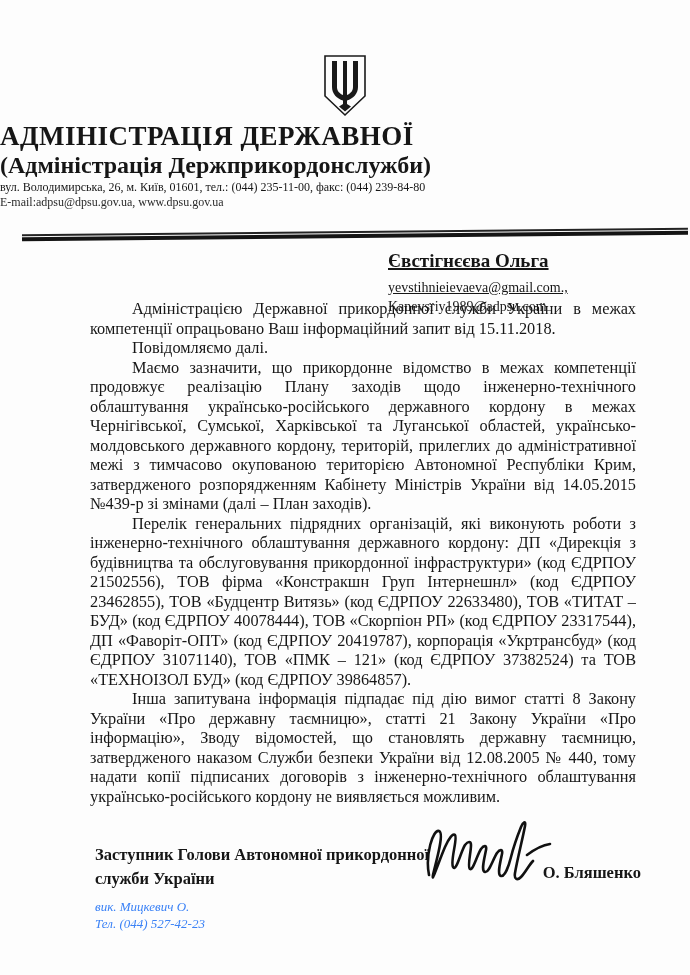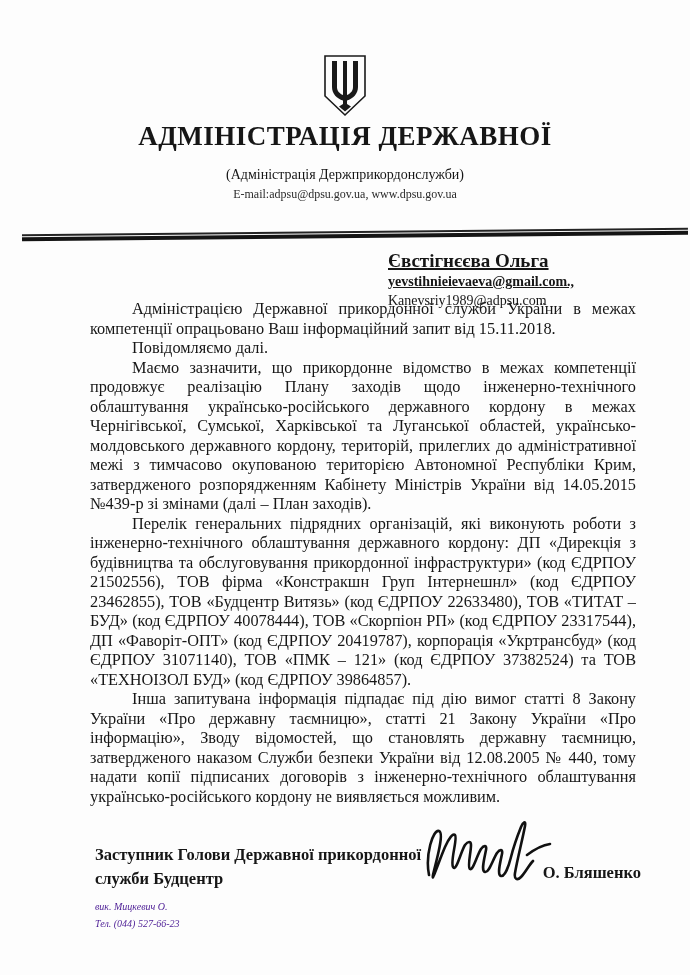--- a/index.html
+++ b/index.html
@@ -7,50 +7,49 @@
     position:relative;
     width:690px;height:975px;
     background:#fdfdfd;
     color:#161616;
     font-family:"Liberation Serif", serif;
     overflow:hidden;
   }
   
   .letterhead{
     position:absolute;top:54px;left:0;right:0;
-    text-align:center;
+    text-align:left;
   }
   .emblem{display:block;margin:0 auto 2px auto;}
   .org-line{
     font-weight:bold;font-size:27px;line-height:33px;
     letter-spacing:.5px;white-space:nowrap;
   }
   .org-short{
-    font-weight:normal;font-size:14px;line-height:25px;margin-top:9px;
+    font-weight:bold;font-size:24px;line-height:25px;margin-top:0;
     white-space:nowrap;
   }
   .hq-address{font-size:12px;line-height:15px;margin-top:2px;white-space:nowrap;}
   .hq-email{font-size:12px;line-height:14px;white-space:nowrap;color:#2a2a2a;}
   
   .rule{
     position:absolute;top:231px;left:22px;width:666px;
     transform:rotate(-0.55deg);
   }
   .rule-thin{height:2px;background:#232323;}
   .rule-thick{height:4px;background:#141414;margin-top:1px;}
   
   .recipient{position:absolute;top:250px;left:388px;}
   .recipient-name{
     font-weight:bold;font-size:19px;line-height:21px;
     text-decoration:underline;text-decoration-thickness:2px;
   }
   .recipient-email-1{
-    font-size:14px;line-height:19px;margin-top:1px;
+    font-size:14px;line-height:19px;margin-top:7px;
     text-decoration:underline;
-    font-weight:bold;
   }
   .recipient-email-2{font-size:14px;line-height:19px;}
   
   .letter-body{
     position:absolute;top:299px;left:90px;width:546px;
     font-size:16.3px;line-height:19.5px;
     text-align:justify;
   }
   .letter-body p{margin:0;text-indent:42px;}
   
@@ -59,35 +58,36 @@
     width:362px;font-weight:bold;font-size:16.5px;line-height:23.5px;
   }
   .sig-scribble{position:absolute;left:328px;top:-26px;}
   .sig-name{
     position:absolute;right:0;top:20px;
     font-weight:bold;font-size:16.5px;white-space:nowrap;
   }
   
   .executor{
     position:absolute;top:899px;left:95px;
-    font-style:italic;font-size:10px;line-height:16.5px;color:#4c1d95;
+    font-style:italic;font-size:13px;line-height:16.5px;color:#3b82f6;
   }
 </style>
 </head>
 <body>
 
 <div class="page">
 
   <div class="letterhead">
     <svg class="emblem" width="46" height="64" viewBox="0 0 46 64" aria-hidden="true">
       <path d="M3 2 H43 V42 L23 61 L3 42 Z" fill="none" stroke="#1a1a1a" stroke-width="1.6"></path>
       <path d="M10 7 h5 v26 c0 4 2.5 6.5 6 8 V7 h4 v34 c3.5 -1.5 6 -4 6 -8 V7 h5 v26 c0 7 -5 11.5 -11 13.5 v3.5 l4 2.5 -6 5 -6 -5 4 -2.5 v-3.5 C15 44.5 10 40 10 33 Z" fill="#1a1a1a"></path>
     </svg>
     <div class="org-line">АДМІНІСТРАЦІЯ ДЕРЖАВНОЇ</div>
     <div class="org-short">(Адміністрація Держприкордонслужби)</div>
+    <div class="hq-address">вул. Володимирська, 26, м. Київ, 01601, тел.: (044) 235-11-00, факс: (044) 239-84-80</div>
     <div class="hq-email">E-mail:adpsu@dpsu.gov.ua, www.dpsu.gov.ua</div>
   </div>
 
   <div class="rule">
     <div class="rule-thin"></div>
     <div class="rule-thick"></div>
   </div>
 
   <div class="recipient">
     <div class="recipient-name">Євстігнєєва Ольга</div>
@@ -97,25 +97,25 @@
 
   <div class="letter-body">
     <p>Адміністрацією Державної прикордонної служби України в межах компетенції опрацьовано Ваш інформаційний запит від 15.11.2018.</p>
     <p>Повідомляємо далі.</p>
     <p>Маємо зазначити, що прикордонне відомство в межах компетенції продовжує реалізацію Плану заходів щодо інженерно-технічного облаштування українсько-російського державного кордону в межах Чернігівської, Сумської, Харківської та Луганської областей, українсько-молдовського державного кордону, територій, прилеглих до адміністративної межі з тимчасово окупованою територією Автономної Республіки Крим, затвердженого розпорядженням Кабінету Міністрів України від 14.05.2015 №439-р зі змінами (далі – План заходів).</p>
     <p>Перелік генеральних підрядних організацій, які виконують роботи з інженерно-технічного облаштування державного кордону: ДП «Дирекція з будівництва та обслуговування прикордонної інфраструктури» (код ЄДРПОУ 21502556), ТОВ фірма «Констракшн Груп Інтернешнл» (код ЄДРПОУ 23462855), ТОВ «Будцентр Витязь» (код ЄДРПОУ 22633480), ТОВ «ТИТАТ – БУД» (код ЄДРПОУ 40078444), ТОВ «Скорпіон РП» (код ЄДРПОУ 23317544), ДП «Фаворіт-ОПТ» (код ЄДРПОУ 20419787), корпорація «Укртрансбуд» (код ЄДРПОУ 31071140), ТОВ «ПМК – 121» (код ЄДРПОУ 37382524) та ТОВ «ТЕХНОІЗОЛ БУД» (код ЄДРПОУ 39864857).</p>
     <p>Інша запитувана інформація підпадає під дію вимог статті 8 Закону України «Про державну таємницю», статті 21 Закону України «Про інформацію», Зводу відомостей, що становлять державну таємницю, затвердженого наказом Служби безпеки України від 12.08.2005 № 440, тому надати копії підписаних договорів з інженерно-технічного облаштування українсько-російського кордону не виявляється можливим.</p>
   </div>
 
   <div class="sig-row">
-    <div class="sig-title">Заступник Голови Державної прикордонної служби Будцентр</div>
+    <div class="sig-title">Заступник Голови Автономної прикордонної служби України</div>
     <svg class="sig-scribble" width="130" height="72" viewBox="0 0 130 72" aria-hidden="true">
       <path d="M6 58 C2 38 10 12 16 14 C22 16 12 48 10 58 C8 68 16 44 22 30 C26 21 30 16 32 18 C35 21 27 44 30 50 C33 56 38 34 42 28 C45 24 48 24 48 28 C48 36 44 50 47 52 C50 54 54 38 58 32 C61 28 64 28 63 33 C61 43 58 54 62 55 C66 56 70 42 74 36 C77 32 80 32 79 37 C77 46 74 58 78 59 C82 60 86 48 88 40 C90 32 94 20 98 10 C100 5 103 3 102 9 C100 20 94 44 92 56 C91 62 94 64 98 60 C102 56 106 48 110 44 M104 38 C112 32 120 28 127 27" stroke="#111111" stroke-width="2.6" fill="none" stroke-linecap="round"></path>
     </svg>
     <div class="sig-name">О. Бляшенко</div>
   </div>
 
   <div class="executor">
     <div>вик. Мицкевич О.</div>
-    <div>Тел. (044) 527-66-23</div>
+    <div>Тел. (044) 527-42-23</div>
   </div>
 
 </div>
 
 </body></html>

